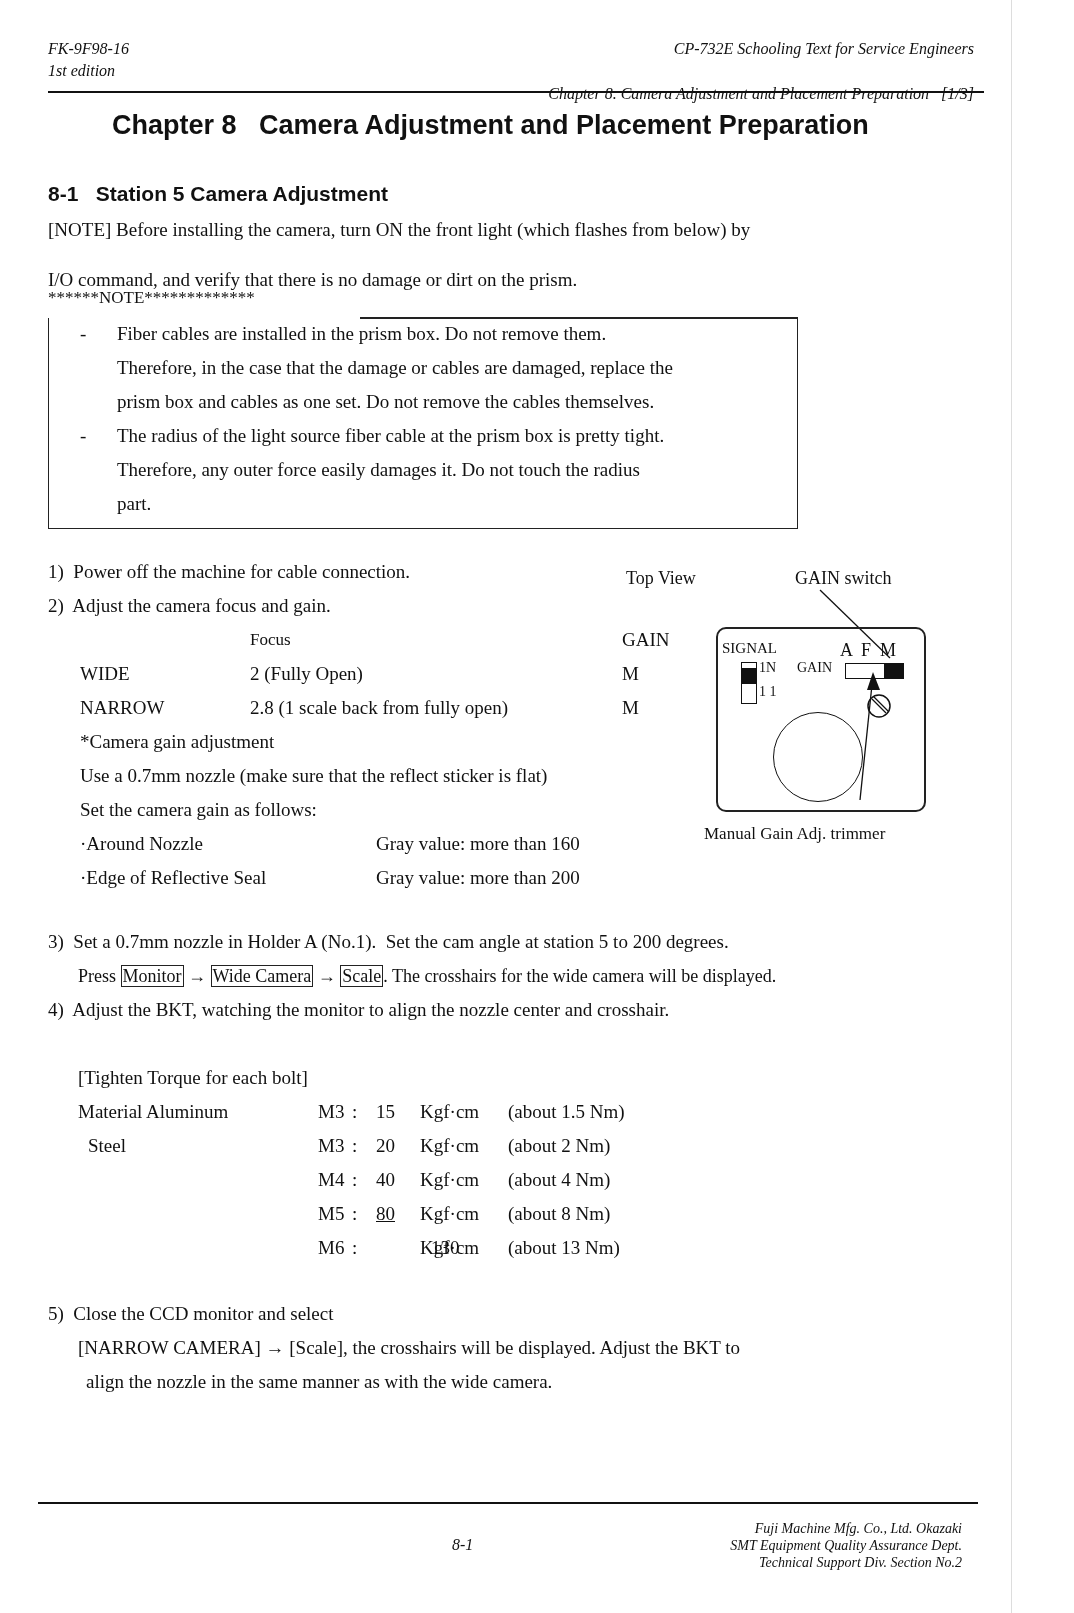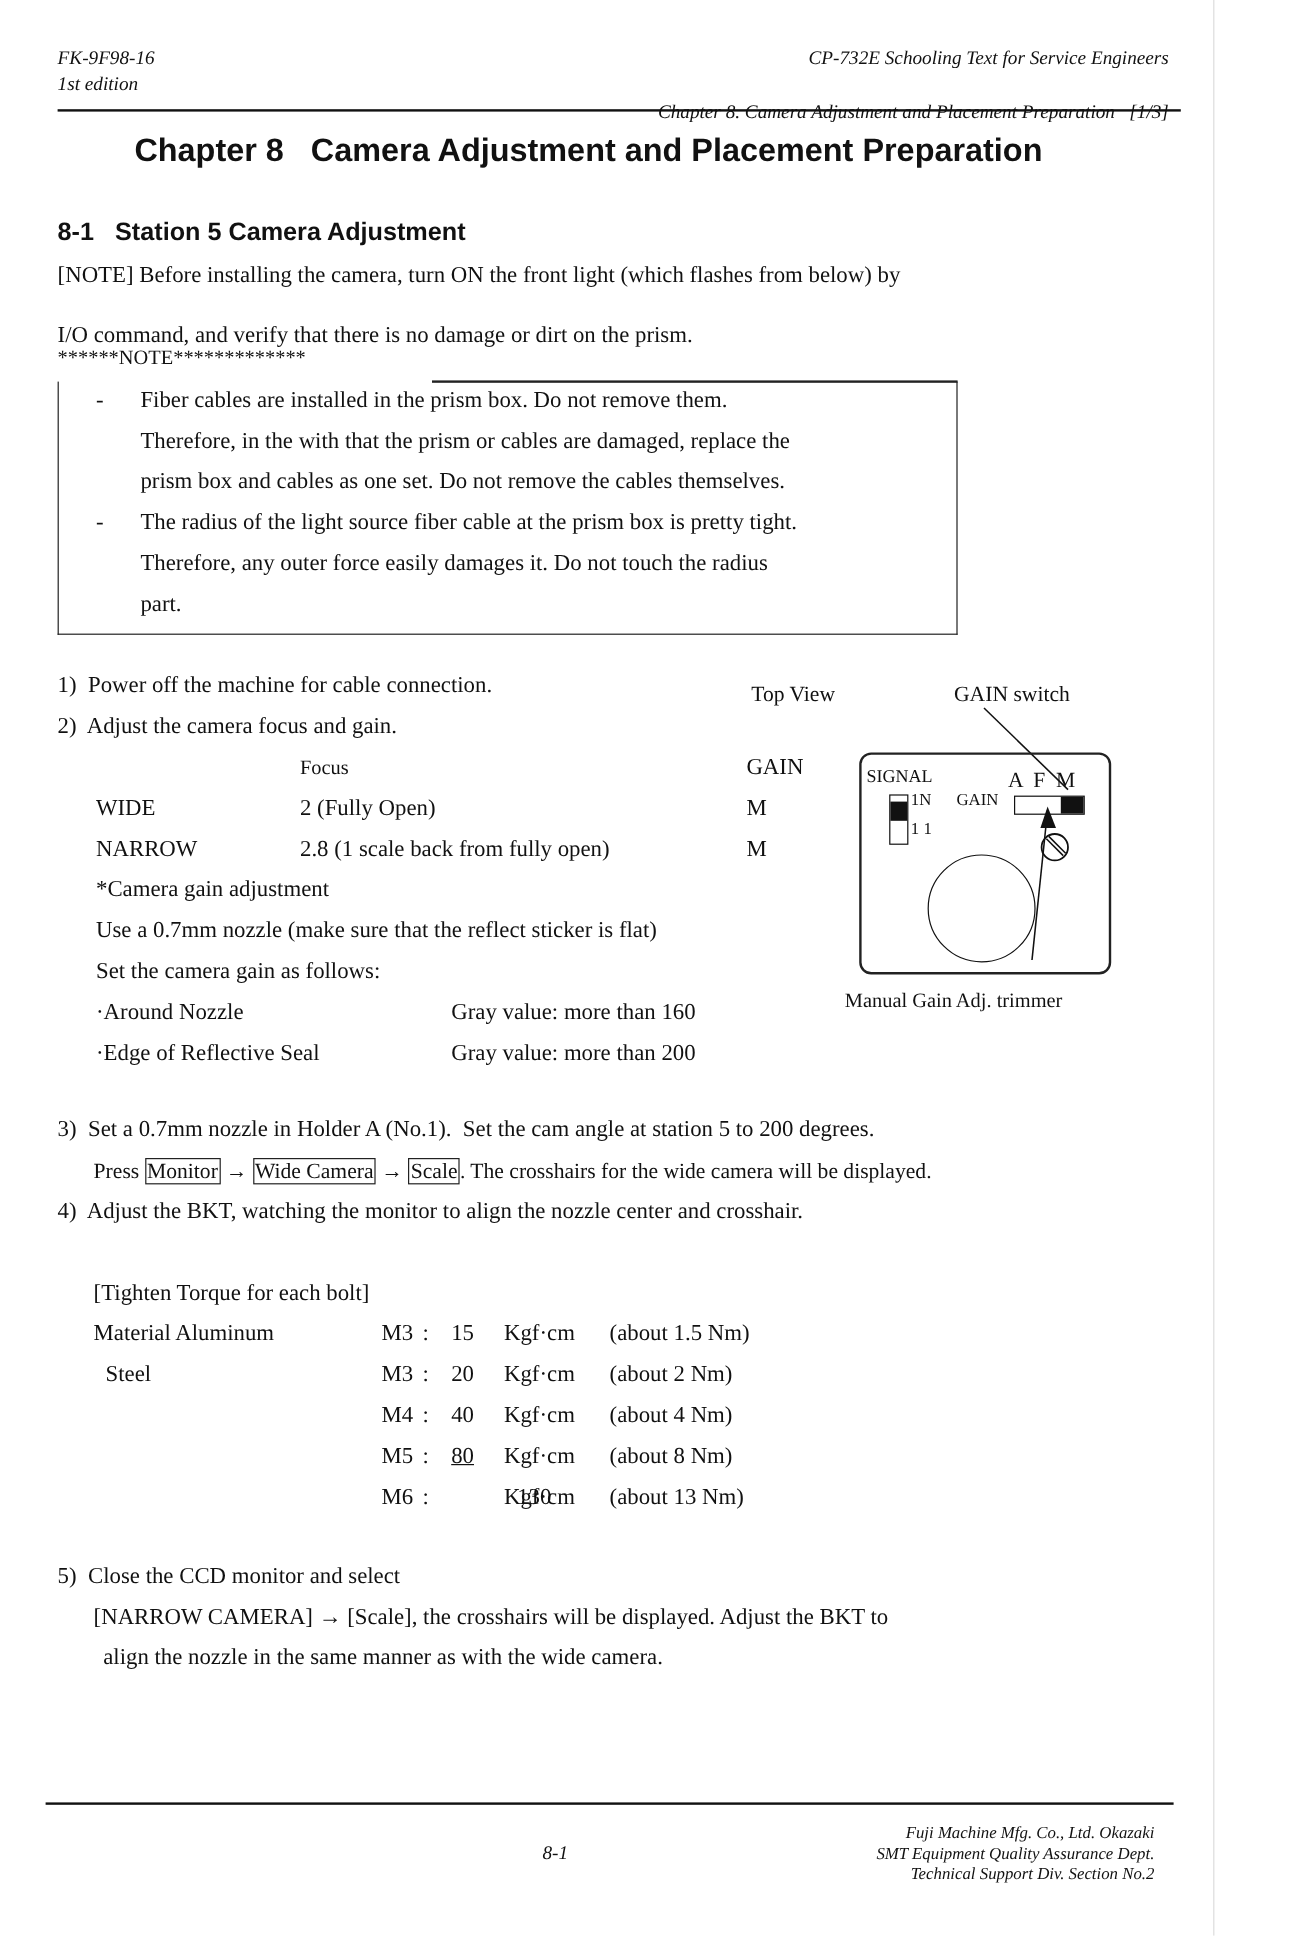--- a/index.html
+++ b/index.html
@@ -32,21 +32,21 @@
 <div class="abs chap" style="left:112px;top:110px;white-space:pre;">Chapter 8   Camera Adjustment and Placement Preparation</div>
 <div class="abs sec" style="left:48px;top:182px;white-space:pre;">8-1   Station 5 Camera Adjustment</div>
 <div class="abs t" style="left:48px;top:218px;">[NOTE] Before installing the camera, turn ON the front light (which flashes from below) by</div>
 <div class="abs t" style="left:48px;top:268px;">I/O command, and verify that there is no damage or dirt on the prism.</div>
 <div class="abs t" style="left:48px;top:286px;font-size:17px;">******NOTE*************</div>
 
 <div class="note-topline"></div>
 <div class="note-box"></div>
 <div class="abs t" style="left:80px;top:322px;">-</div>
 <div class="abs t" style="left:117px;top:322px;">Fiber cables are installed in the prism box. Do not remove them.</div>
-<div class="abs t" style="left:117px;top:356px;">Therefore, in the with that the prism or cables are damaged, replace the</div>
+<div class="abs t" style="left:117px;top:356px;">Therefore, in the case that the damage or cables are damaged, replace the</div>
 <div class="abs t" style="left:117px;top:390px;">prism box and cables as one set. Do not remove the cables themselves.</div>
 <div class="abs t" style="left:80px;top:424px;">-</div>
 <div class="abs t" style="left:117px;top:424px;">The radius of the light source fiber cable at the prism box is pretty tight.</div>
 <div class="abs t" style="left:117px;top:458px;">Therefore, any outer force easily damages it. Do not touch the radius</div>
 <div class="abs t" style="left:117px;top:492px;">part.</div>
 
 <div class="abs t" style="left:48px;top:560px;white-space:pre;">1)  Power off the machine for cable connection.</div>
 <div class="abs t" style="left:48px;top:594px;white-space:pre;">2)  Adjust the camera focus and gain.</div>
 
 <div class="abs t" style="left:250px;top:628px;font-size:17px;">Focus</div>

